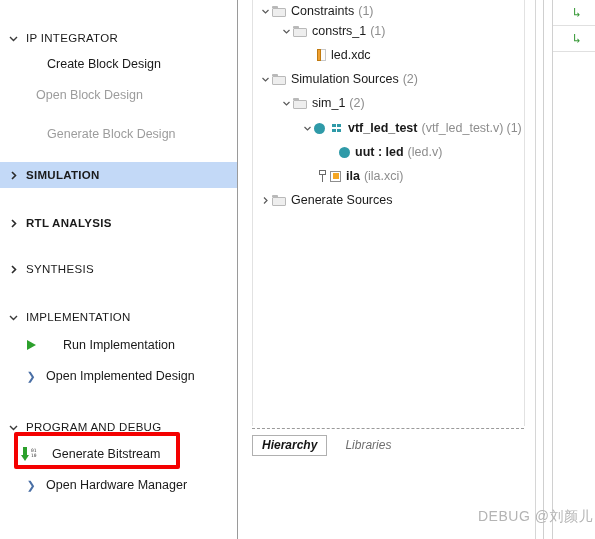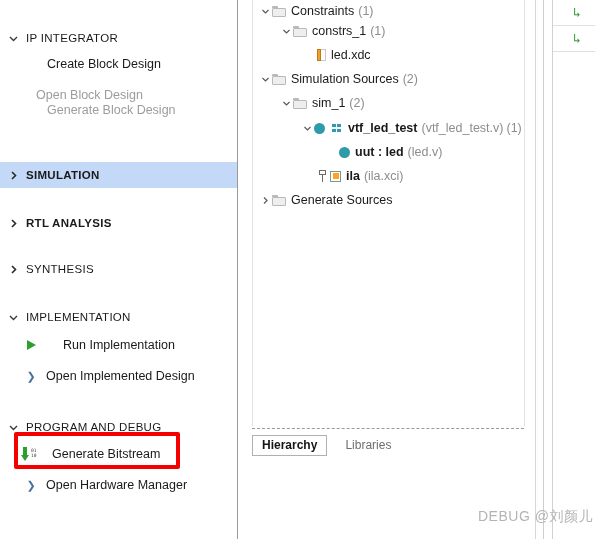--- a/index.html
+++ b/index.html
@@ -326,20 +326,21 @@
     align-items: center;
   }
   .tab {
     height: 21px;
     display: flex;
     align-items: center;
     padding: 0 9px;
     font-size: 12px;
     color: #6e6e6e;
     box-sizing: border-box;
+    font-style: italic;
   }
   .tab.active {
     color: #151515;
     font-weight: bold;
     background: #ffffff;
     border: 1px solid #b0b0b0;
   }
 
   
   #right-divider-a {
@@ -406,21 +407,21 @@
     <span class="flow-section-title">IP INTEGRATOR</span>
   </div>
   <div class="flow-item" style="top:52px">
     <span class="flow-item-icon"></span>
     <span class="flow-item-label" style="margin-left:25px">Create Block Design</span>
   </div>
   <div class="flow-item" style="top:83px">
     <span class="flow-item-icon"></span>
     <span class="flow-item-label disabled" style="margin-left:14px">Open Block Design</span>
   </div>
-  <div class="flow-item" style="top:98px">
+  <div class="flow-item" style="top:122px">
     <span class="flow-item-icon"></span>
     <span class="flow-item-label disabled" style="margin-left:25px">Generate Block Design</span>
   </div>
 
   <div class="flow-section-header selected" style="top:162px">
     <span class="flow-chevron">
       <svg width="11" height="11" viewBox="0 0 11 11">
           <path d="M4 2 L7.5 5.5 L4 9" fill="none" stroke="#2a2a2a" stroke-width="1.6"></path>
         </svg>
     </span>

